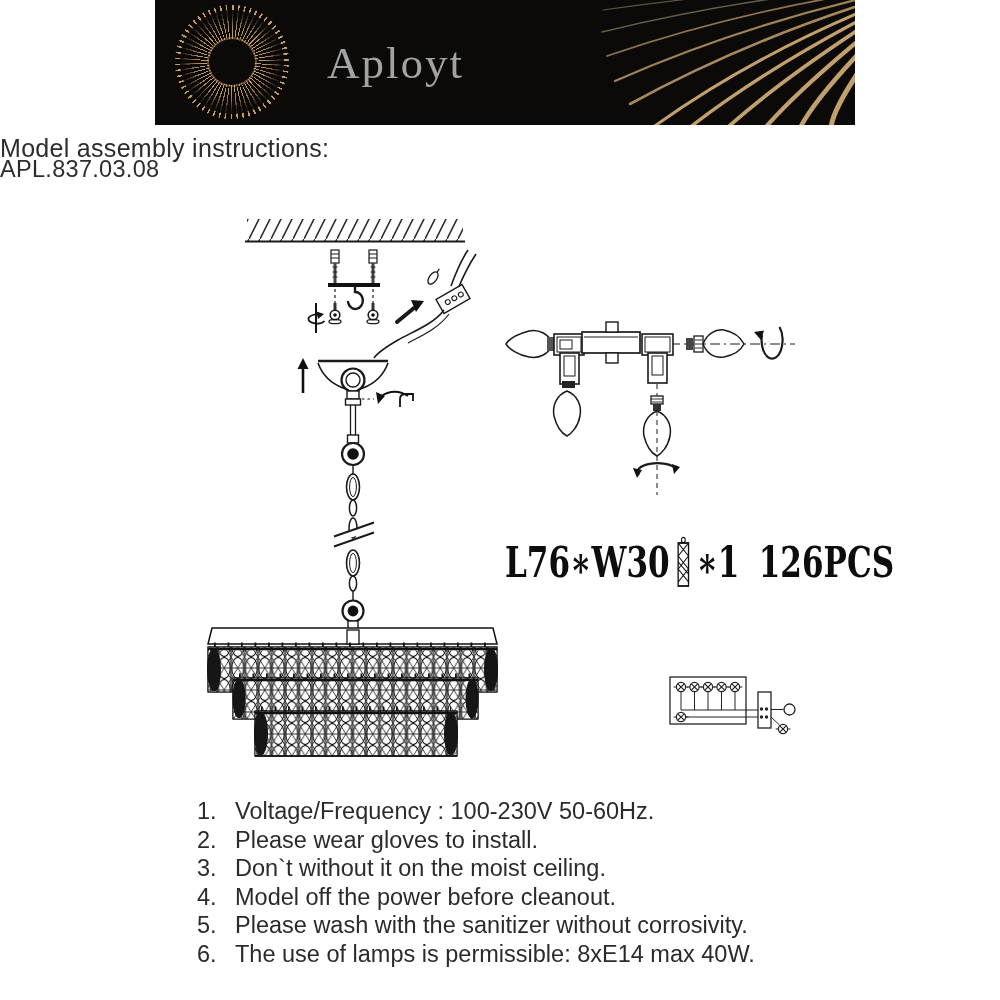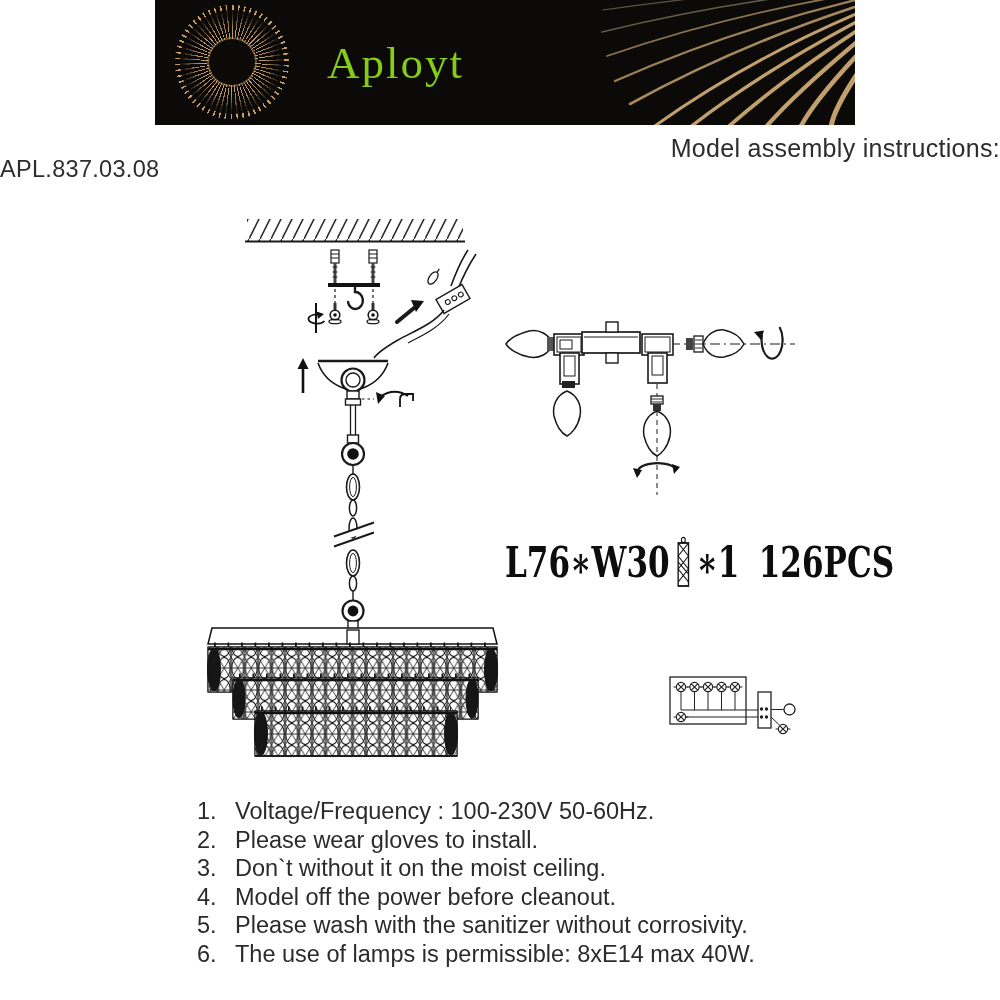--- a/index.html
+++ b/index.html
@@ -11,25 +11,25 @@
   .sunburst{position:absolute;left:20px;top:5px;width:114px;height:114px;border-radius:50%;
             background:repeating-conic-gradient(#c79e6a 0deg 1.7deg,transparent 1.7deg 6.2deg);}
   .sunburst::before{content:"";position:absolute;left:50%;top:50%;width:104px;height:104px;
             transform:translate(-50%,-50%);border-radius:50%;
             box-shadow:0 0 14px 10px #0c0a08 inset;}
   .sunburst::after{content:"";position:absolute;left:50%;top:50%;width:46px;height:46px;
             transform:translate(-50%,-50%);background:#0c0a08;border-radius:50%;
             box-shadow:0 0 0 2px rgba(201,158,106,.45);}
   .brand{position:absolute;left:172px;top:0;height:125px;display:flex;align-items:center;
          font-family:"Liberation Serif",serif;font-size:45px;font-weight:500;
-         letter-spacing:2px;color:#84cc16;}
+         letter-spacing:2px;color:#a3a3a3;}
   .rays{position:absolute;right:0;top:0;}
 
   
-  .title{position:absolute;left:0;width:1000px;top:134px;text-align:right;
+  .title{position:absolute;left:0;width:1000px;top:134px;text-align:left;
          font-size:25px;letter-spacing:.3px;color:#2d2d2d;}
   .model{position:absolute;left:0;width:840px;top:156px;text-align:left;
          font-size:23.5px;letter-spacing:.3px;color:#2d2d2d;}
 
   
   .art{position:absolute;left:150px;top:195px;}
   .art *{vector-effect:none;}
 
   
   .spec{position:absolute;left:505px;top:536px;display:flex;align-items:center;

